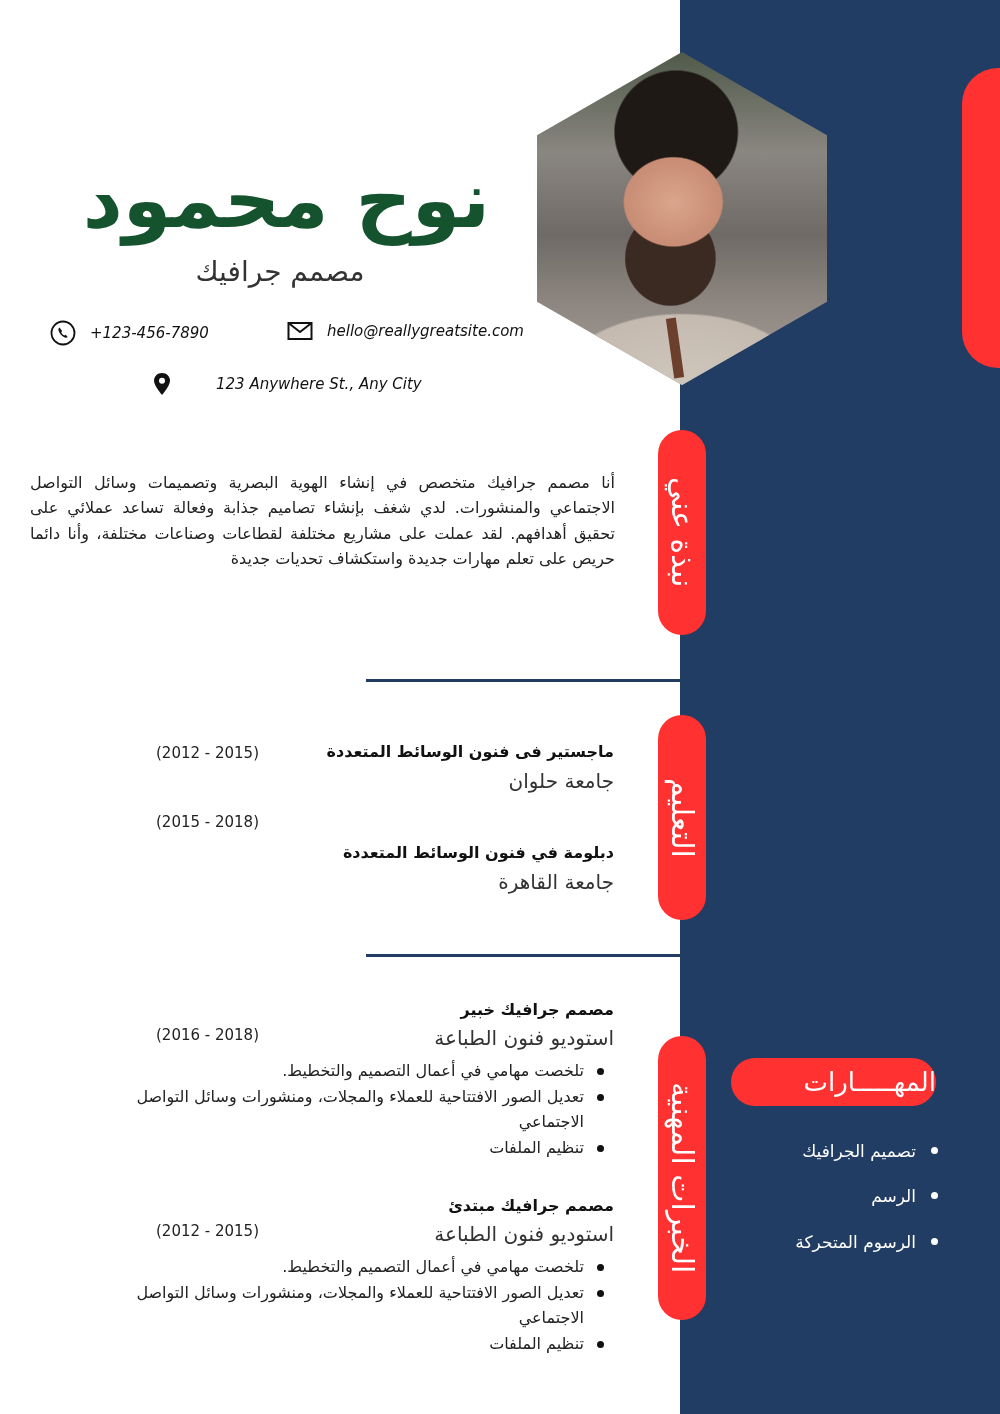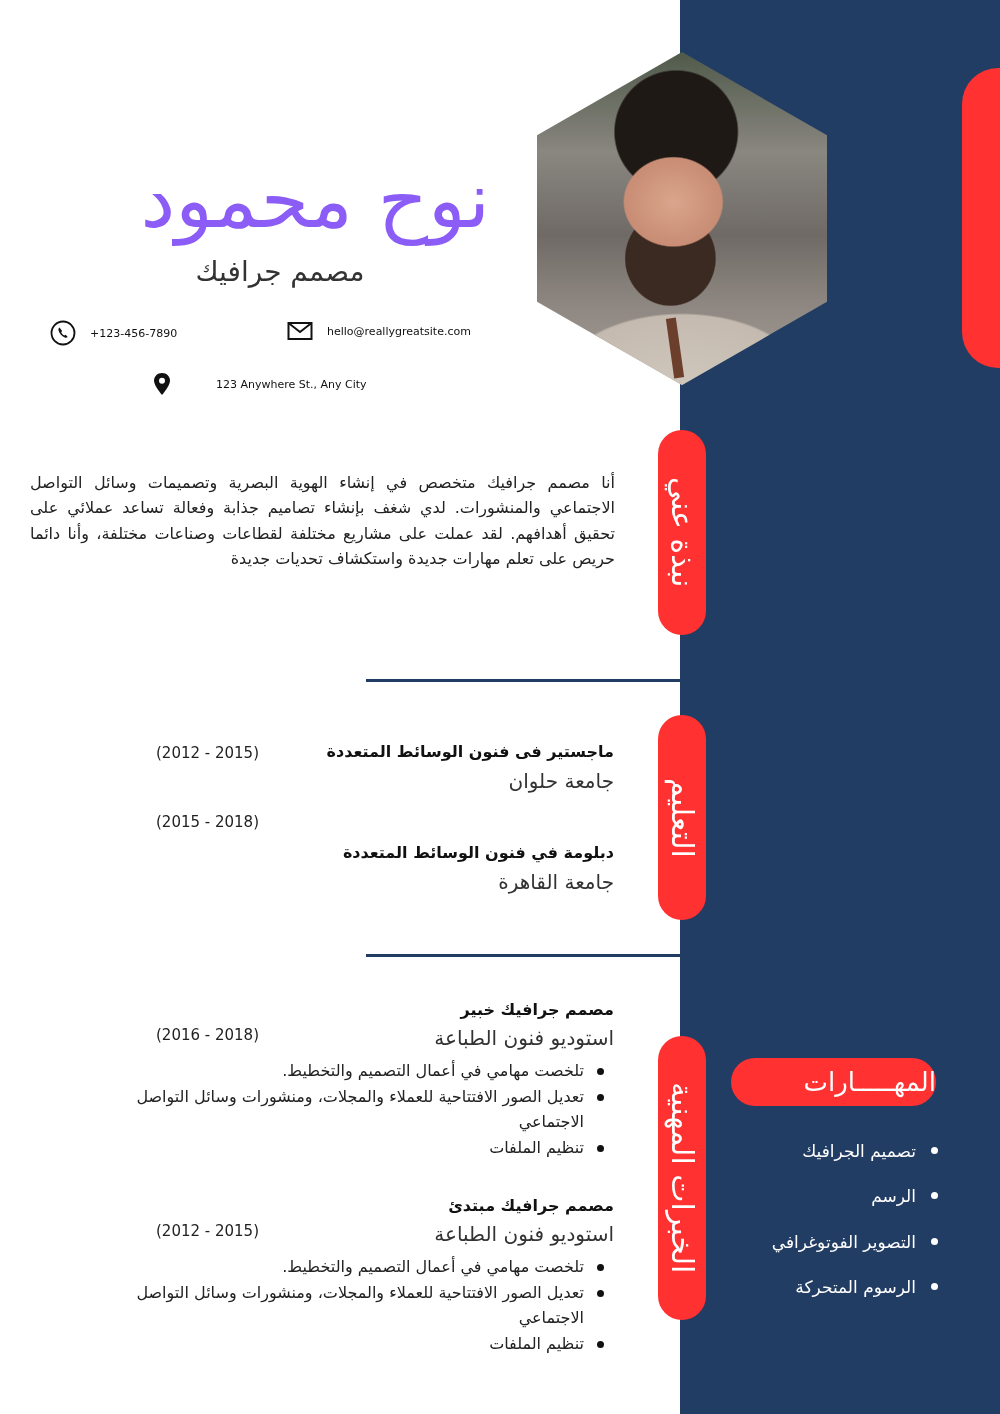--- a/index.html
+++ b/index.html
@@ -13,27 +13,27 @@
     clip-path: polygon(50% 0%, 100% 25%, 100% 75%, 50% 100%, 0% 75%, 0% 25%);
     background:
       radial-gradient(ellipse 28% 22% at 47% 45%, #d9a58c 0%, #c88d74 60%, transparent 62%),
       radial-gradient(ellipse 22% 20% at 46% 62%, #3a2a22 0%, #3a2a22 70%, transparent 72%),
       radial-gradient(ellipse 30% 26% at 48% 24%, #1f1915 0%, #1f1915 70%, transparent 72%),
       radial-gradient(ellipse 60% 30% at 50% 100%, #cfc6bc 0%, #c4bab0 70%, transparent 72%),
       linear-gradient(180deg, #4f5a4a 0%, #8a8680 30%, #6f6a66 55%, #8d8680 75%, #a8a29a 100%);
   }
   .photo-hex .shirt-placket { position: absolute; left: 46%; top: 80%; width: 10px; height: 60px; background: #6b3f2c; transform: rotate(-8deg); }
 
-  .name { position: absolute; right: 510px; top: 150px; direction: rtl; font-family: "DejaVu Sans", sans-serif; font-weight: normal;
-    font-size: 78px; color: #8b5cf6; white-space: nowrap; letter-spacing: 1px; line-height: 100px; }
+  .name { position: absolute; right: 510px; top: 150px; direction: rtl; font-family: "DejaVu Sans", sans-serif; font-weight: bold;
+    font-size: 78px; color: #14532d; white-space: nowrap; letter-spacing: 1px; line-height: 100px; }
   .job-title { position: absolute; left: 180px; width: 200px; top: 252px; text-align: center; direction: rtl;
     font-size: 28px; color: #333; line-height: 40px; }
 
-  .contact { position: absolute; display: flex; align-items: center; gap: 14px; font-size: 11px; color: #111;
-    font-family: "DejaVu Sans", sans-serif; white-space: nowrap; }
+  .contact { position: absolute; display: flex; align-items: center; gap: 14px; font-size: 15px; color: #111;
+    font-family: "DejaVu Sans", sans-serif; white-space: nowrap; font-style: italic; }
   .contact svg { display: block; }
   .contact-phone { left: 50px; top: 320px; }
   .contact-email { left: 255px; top: 321px; margin-left: 32px; }
   .contact-address { left: 152px; top: 372px; gap: 44px; }
   .about-text { position: absolute; left: 30px; width: 585px; top: 470px; font-size: 16px; line-height: 25.3px; color: #222; text-align: justify; direction: rtl; }
 
   .pill-v { position: absolute; left: 658px; width: 48px; background: #ff3131; border-radius: 24px; display: flex; align-items: center; justify-content: center; }
   .pill-v span { color: #fff; font-size: 30px; writing-mode: vertical-rl; direction: rtl; white-space: nowrap; letter-spacing: 1px; }
   .pill-about { top: 430px; height: 205px; }
   .pill-education { top: 715px; height: 205px; }
@@ -142,15 +142,14 @@
   <li>تعديل الصور الافتتاحية للعملاء والمجلات، ومنشورات وسائل التواصل الاجتماعي</li>
   <li>تنظيم الملفات</li>
 </ul>
 
 <div class="skills-pill">
   <span>المهـــــارات</span>
 </div>
 <ul class="skills-list">
   <li>تصميم الجرافيك</li>
   <li>الرسم</li>
-  <li>التصوير الفوتوغرافي</li>
   <li>الرسوم المتحركة</li>
 </ul>
 
 </body></html>

